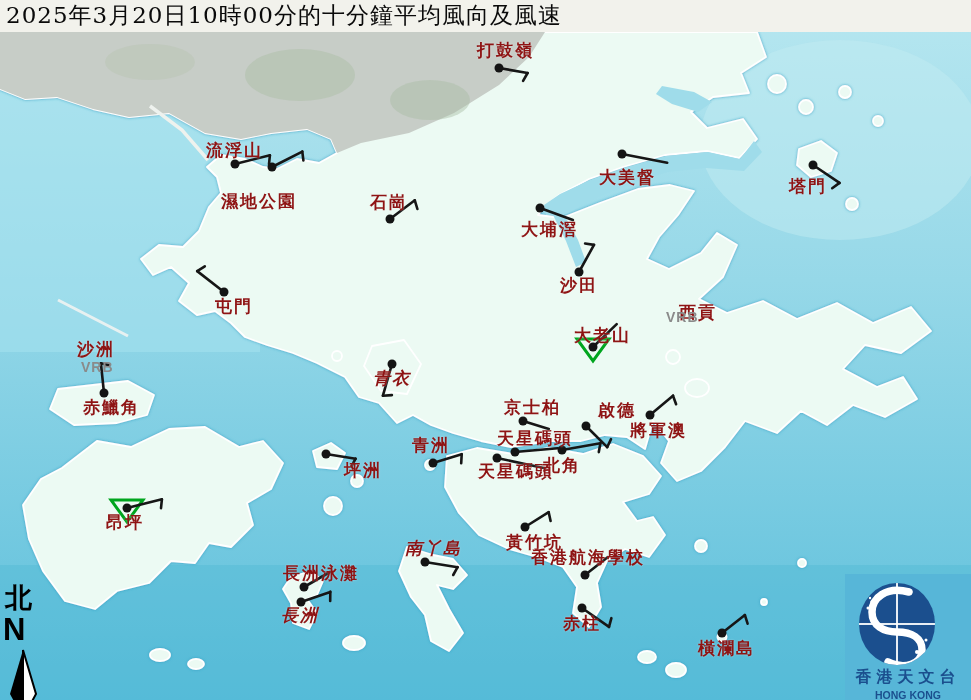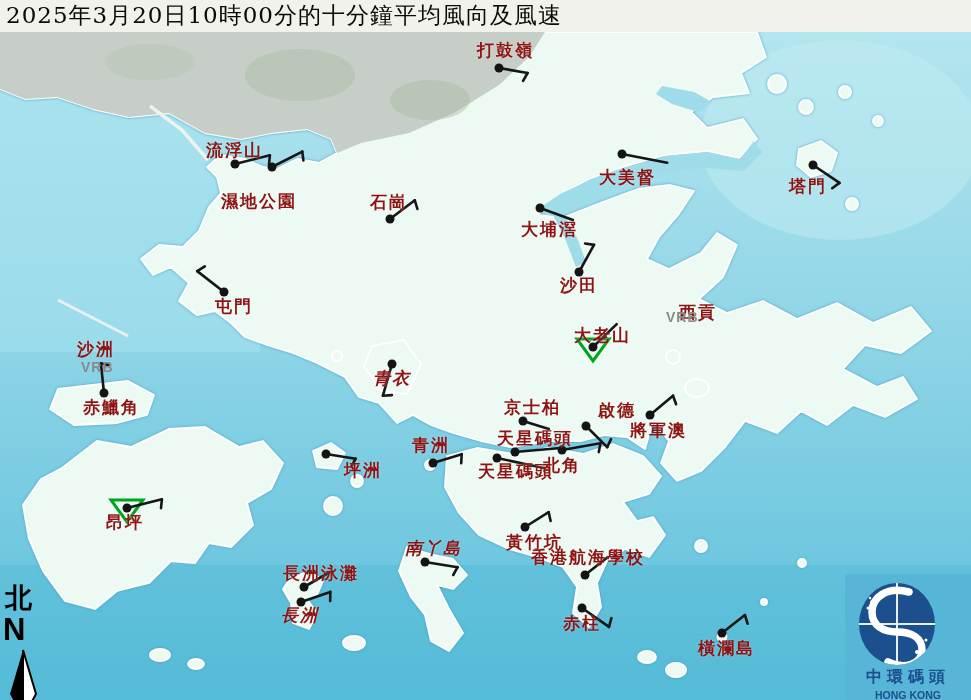--- a/index.html
+++ b/index.html
@@ -322,17 +322,17 @@
           <circle cx="30" cy="30" r="1.5"></circle>
             <circle cx="25" cy="24" r="1.2"></circle>
           <circle cx="72" cy="78" r="2"></circle>
             <circle cx="78" cy="72" r="1.8"></circle>
             <circle cx="81" cy="66" r="1.5"></circle>
           <circle cx="75" cy="70" r="1.5"></circle>
             <circle cx="80" cy="78" r="1.2"></circle>
         </g>
       </g>
     </svg>
-    <div class="zh">中環碼頭</div>
+    <div class="zh">香港天文台</div>
     <div class="en">HONG KONG OBSERVATORY</div>
   </div>
 
 </div>
 
 </body></html>

